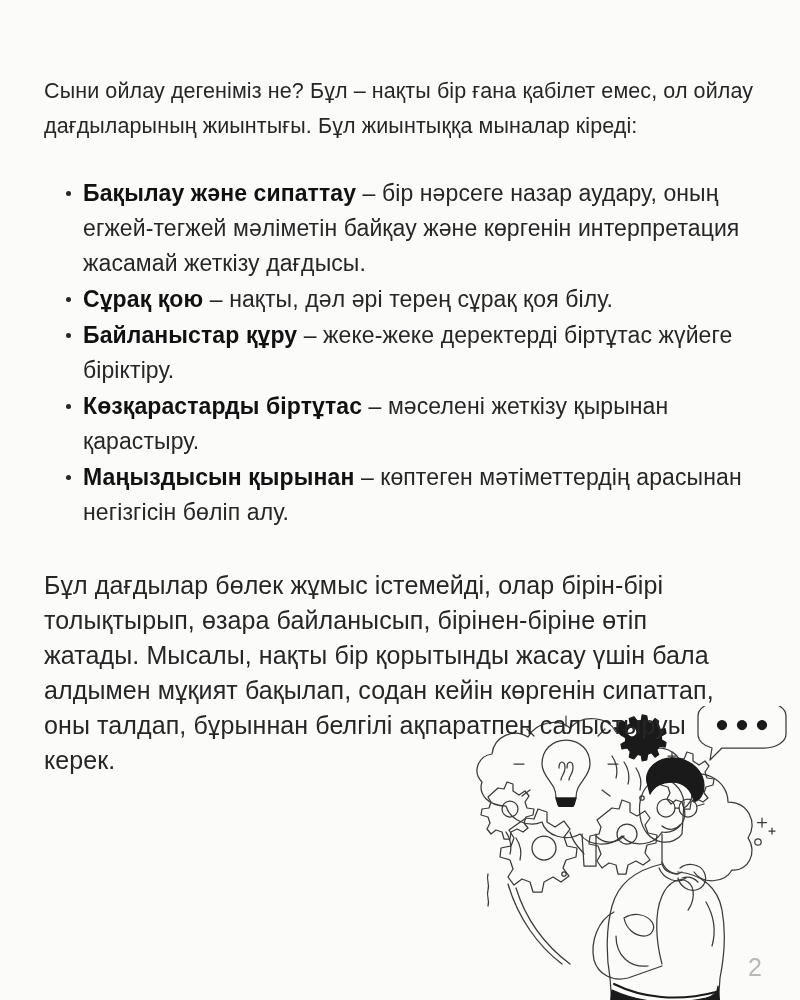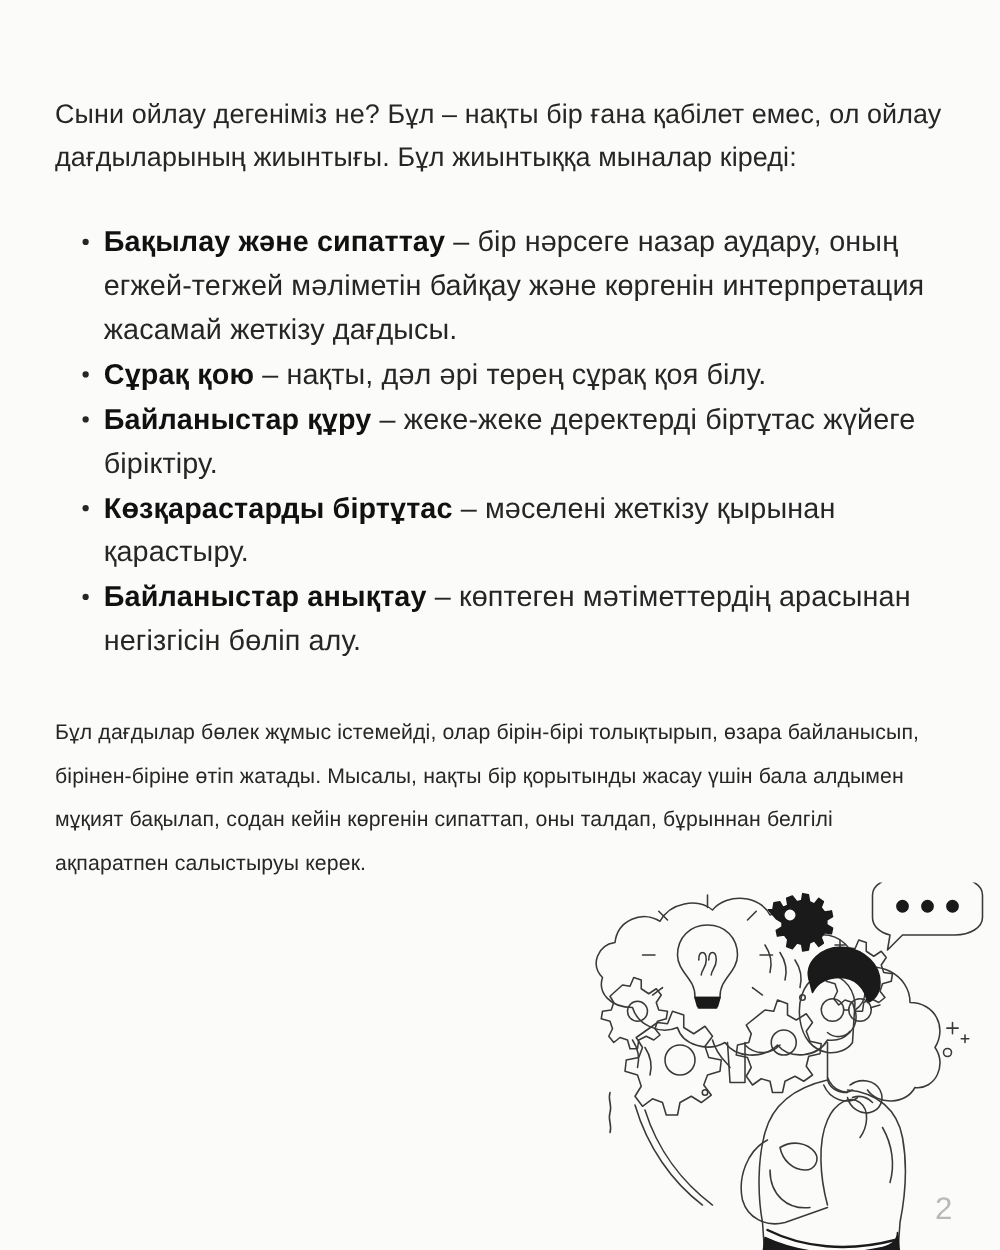--- a/index.html
+++ b/index.html
@@ -71,21 +71,21 @@
     color: #111111;
   }
   .skill-dash {
     color: #262626;
   }
   .skill-desc {
     color: #262626;
   }
 
   .outro {
-    font-size: 17px;
+    font-size: 25px;
     line-height: 35px;
     letter-spacing: 0.1px;
     color: #262626;
     margin: 38px 0 0 0;
     max-width: 700px;
     position: relative;
     z-index: 4;
   }
 
   
@@ -142,21 +142,21 @@
         <span class="skill-term">Байланыстар құру</span><span class="skill-dash"> – </span><span class="skill-desc">жеке-жеке деректерді біртұтас жүйеге біріктіру.</span>
       </li>
 
       <li class="skill-item">
         <span class="bullet-dot"></span>
         <span class="skill-term">Көзқарастарды біртұтас</span><span class="skill-dash"> – </span><span class="skill-desc">мәселені жеткізу қырынан қарастыру.</span>
       </li>
 
       <li class="skill-item">
         <span class="bullet-dot"></span>
-        <span class="skill-term">Байланыстар анықтау</span><span class="skill-dash"> – </span><span class="skill-desc">көптеген мәтіметтердің арасынан негізгісін бөліп алу.</span>
+        <span class="skill-term">Маңыздысын қырынан</span><span class="skill-dash"> – </span><span class="skill-desc">көптеген мәтіметтердің арасынан негізгісін бөліп алу.</span>
       </li>
 
     </ul>
 
     <p class="outro">Бұл дағдылар бөлек жұмыс істемейді, олар бірін-бірі толықтырып, өзара байланысып, бірінен-біріне өтіп жатады. Мысалы, нақты бір қорытынды жасау үшін бала алдымен мұқият бақылап, содан кейін көргенін сипаттап, оны талдап, бұрыннан белгілі ақпаратпен салыстыруы керек.</p>
   </div>
 
   <div class="illustration">
     <svg viewBox="0 0 340 300" xmlns="http://www.w3.org/2000/svg" fill="none" stroke="#3a3a3a" stroke-width="1.25" stroke-linecap="round" stroke-linejoin="round">
 

